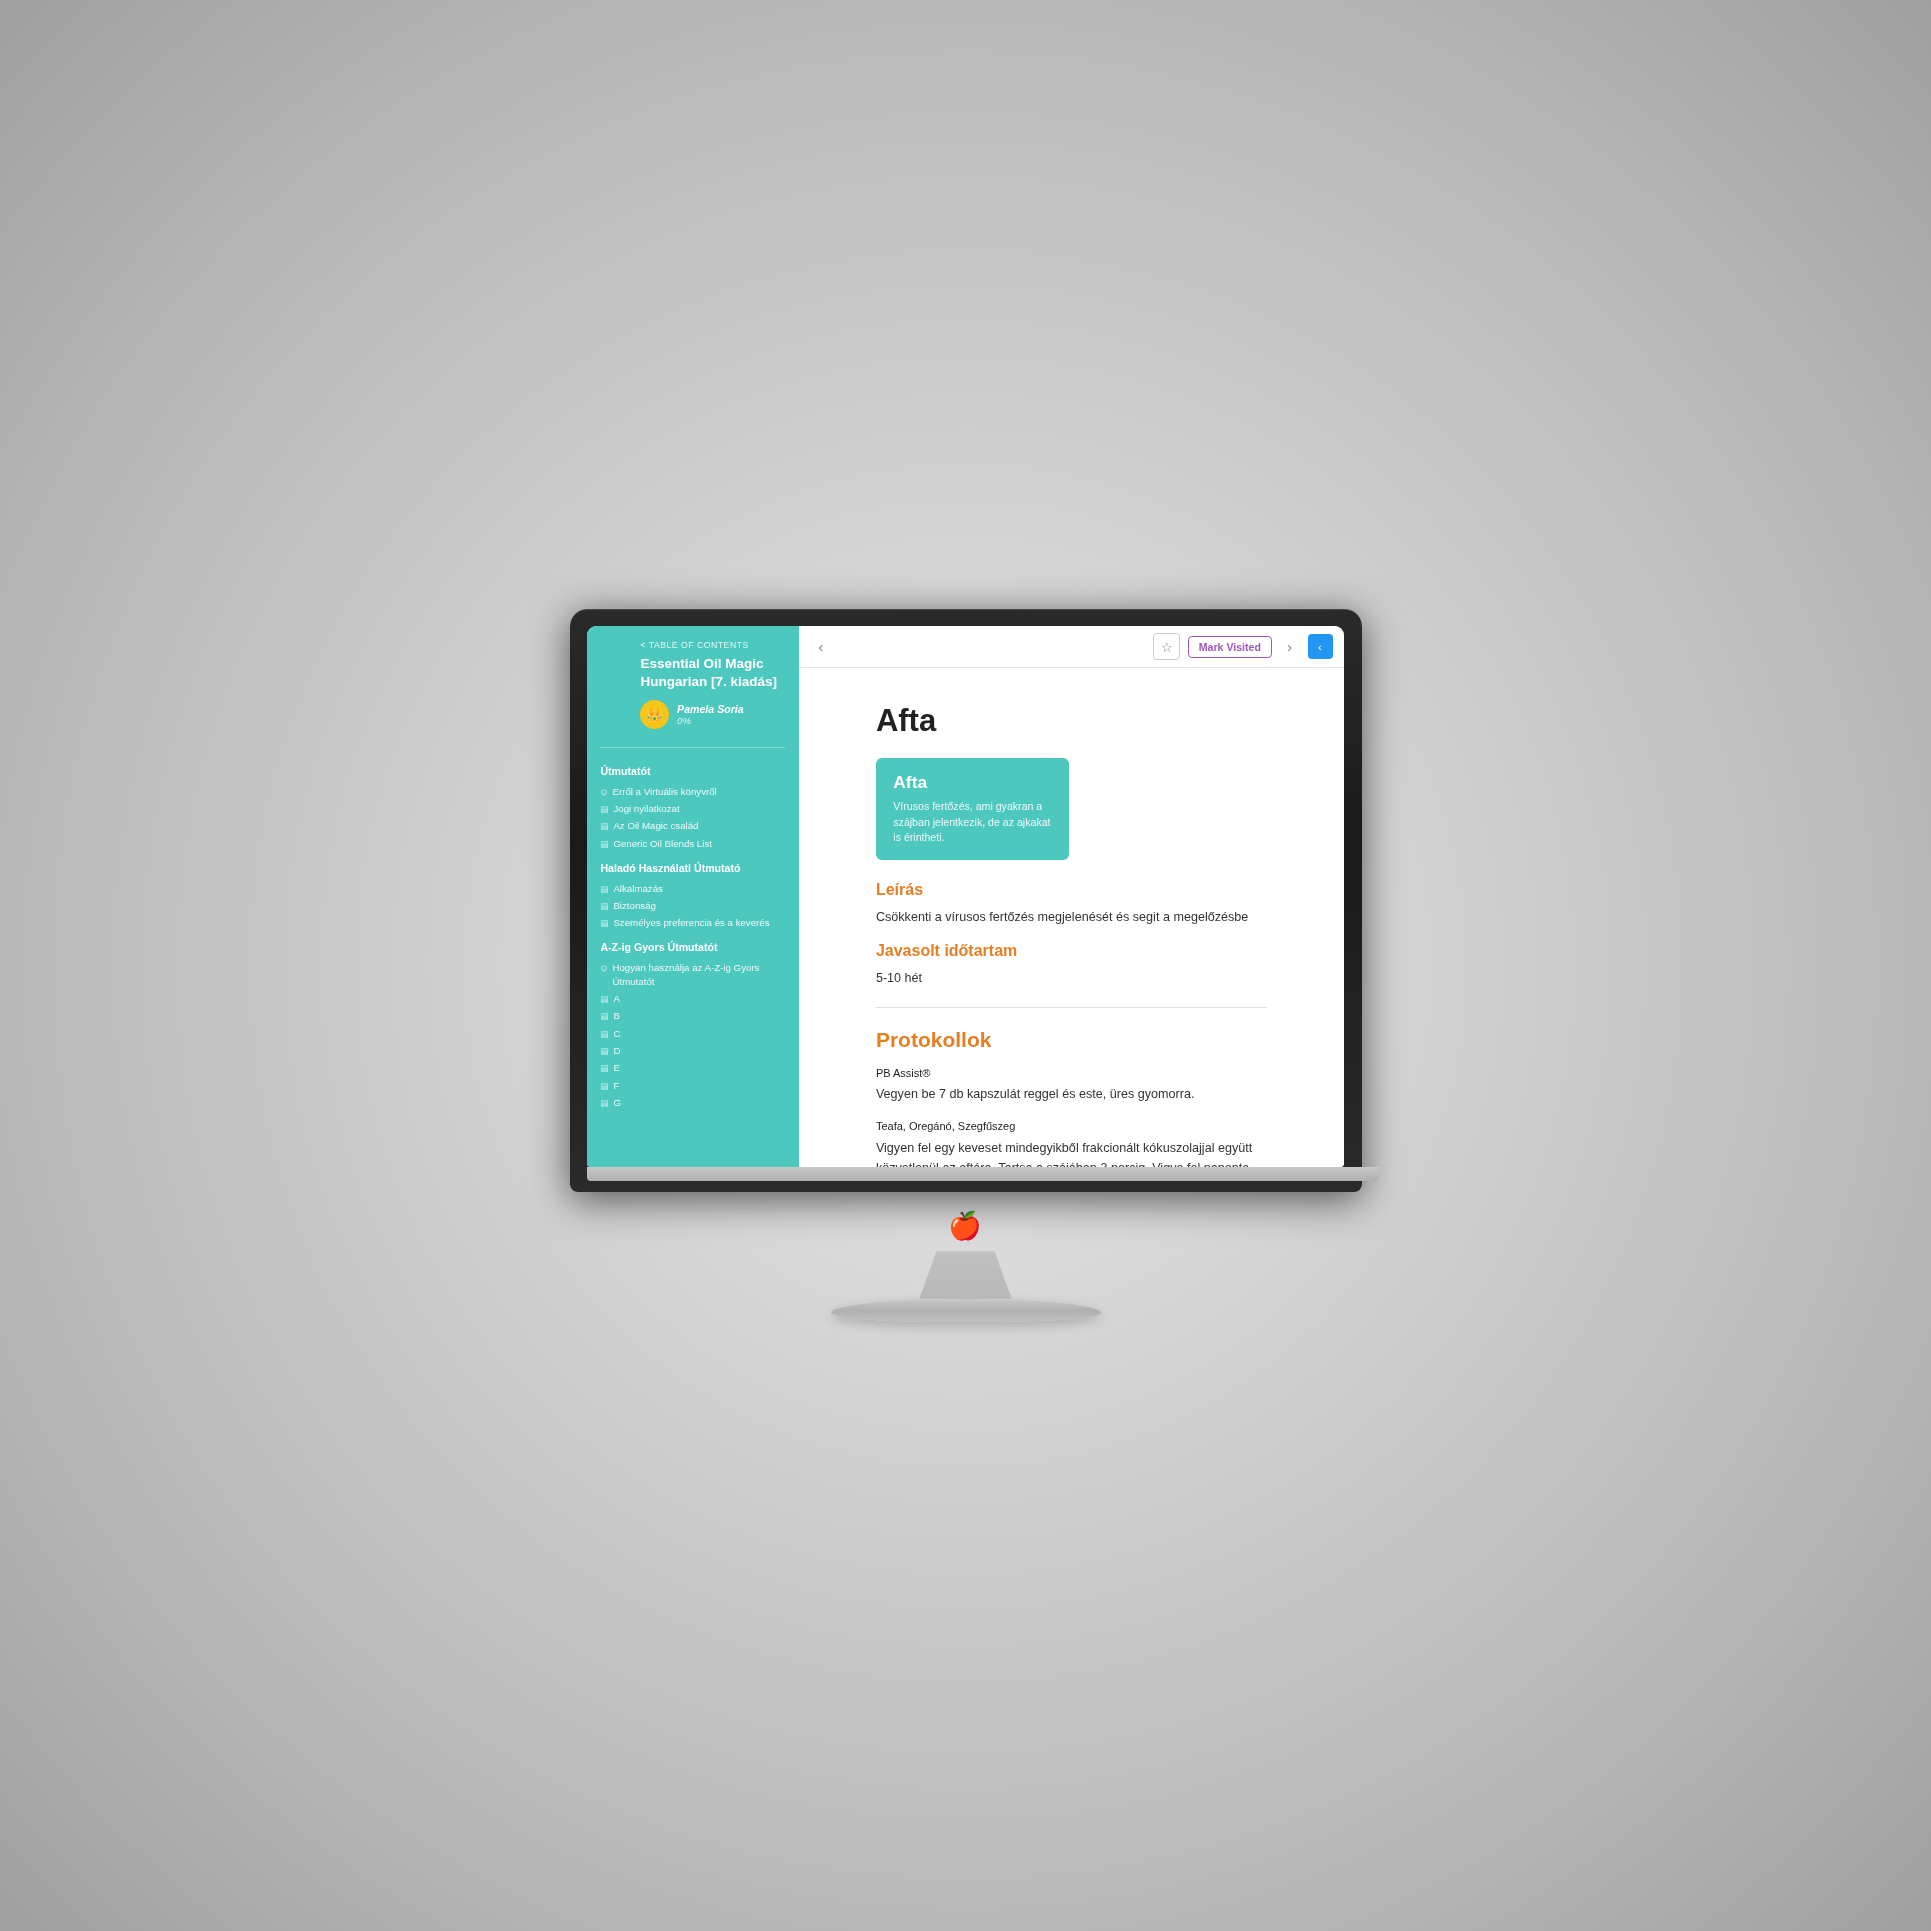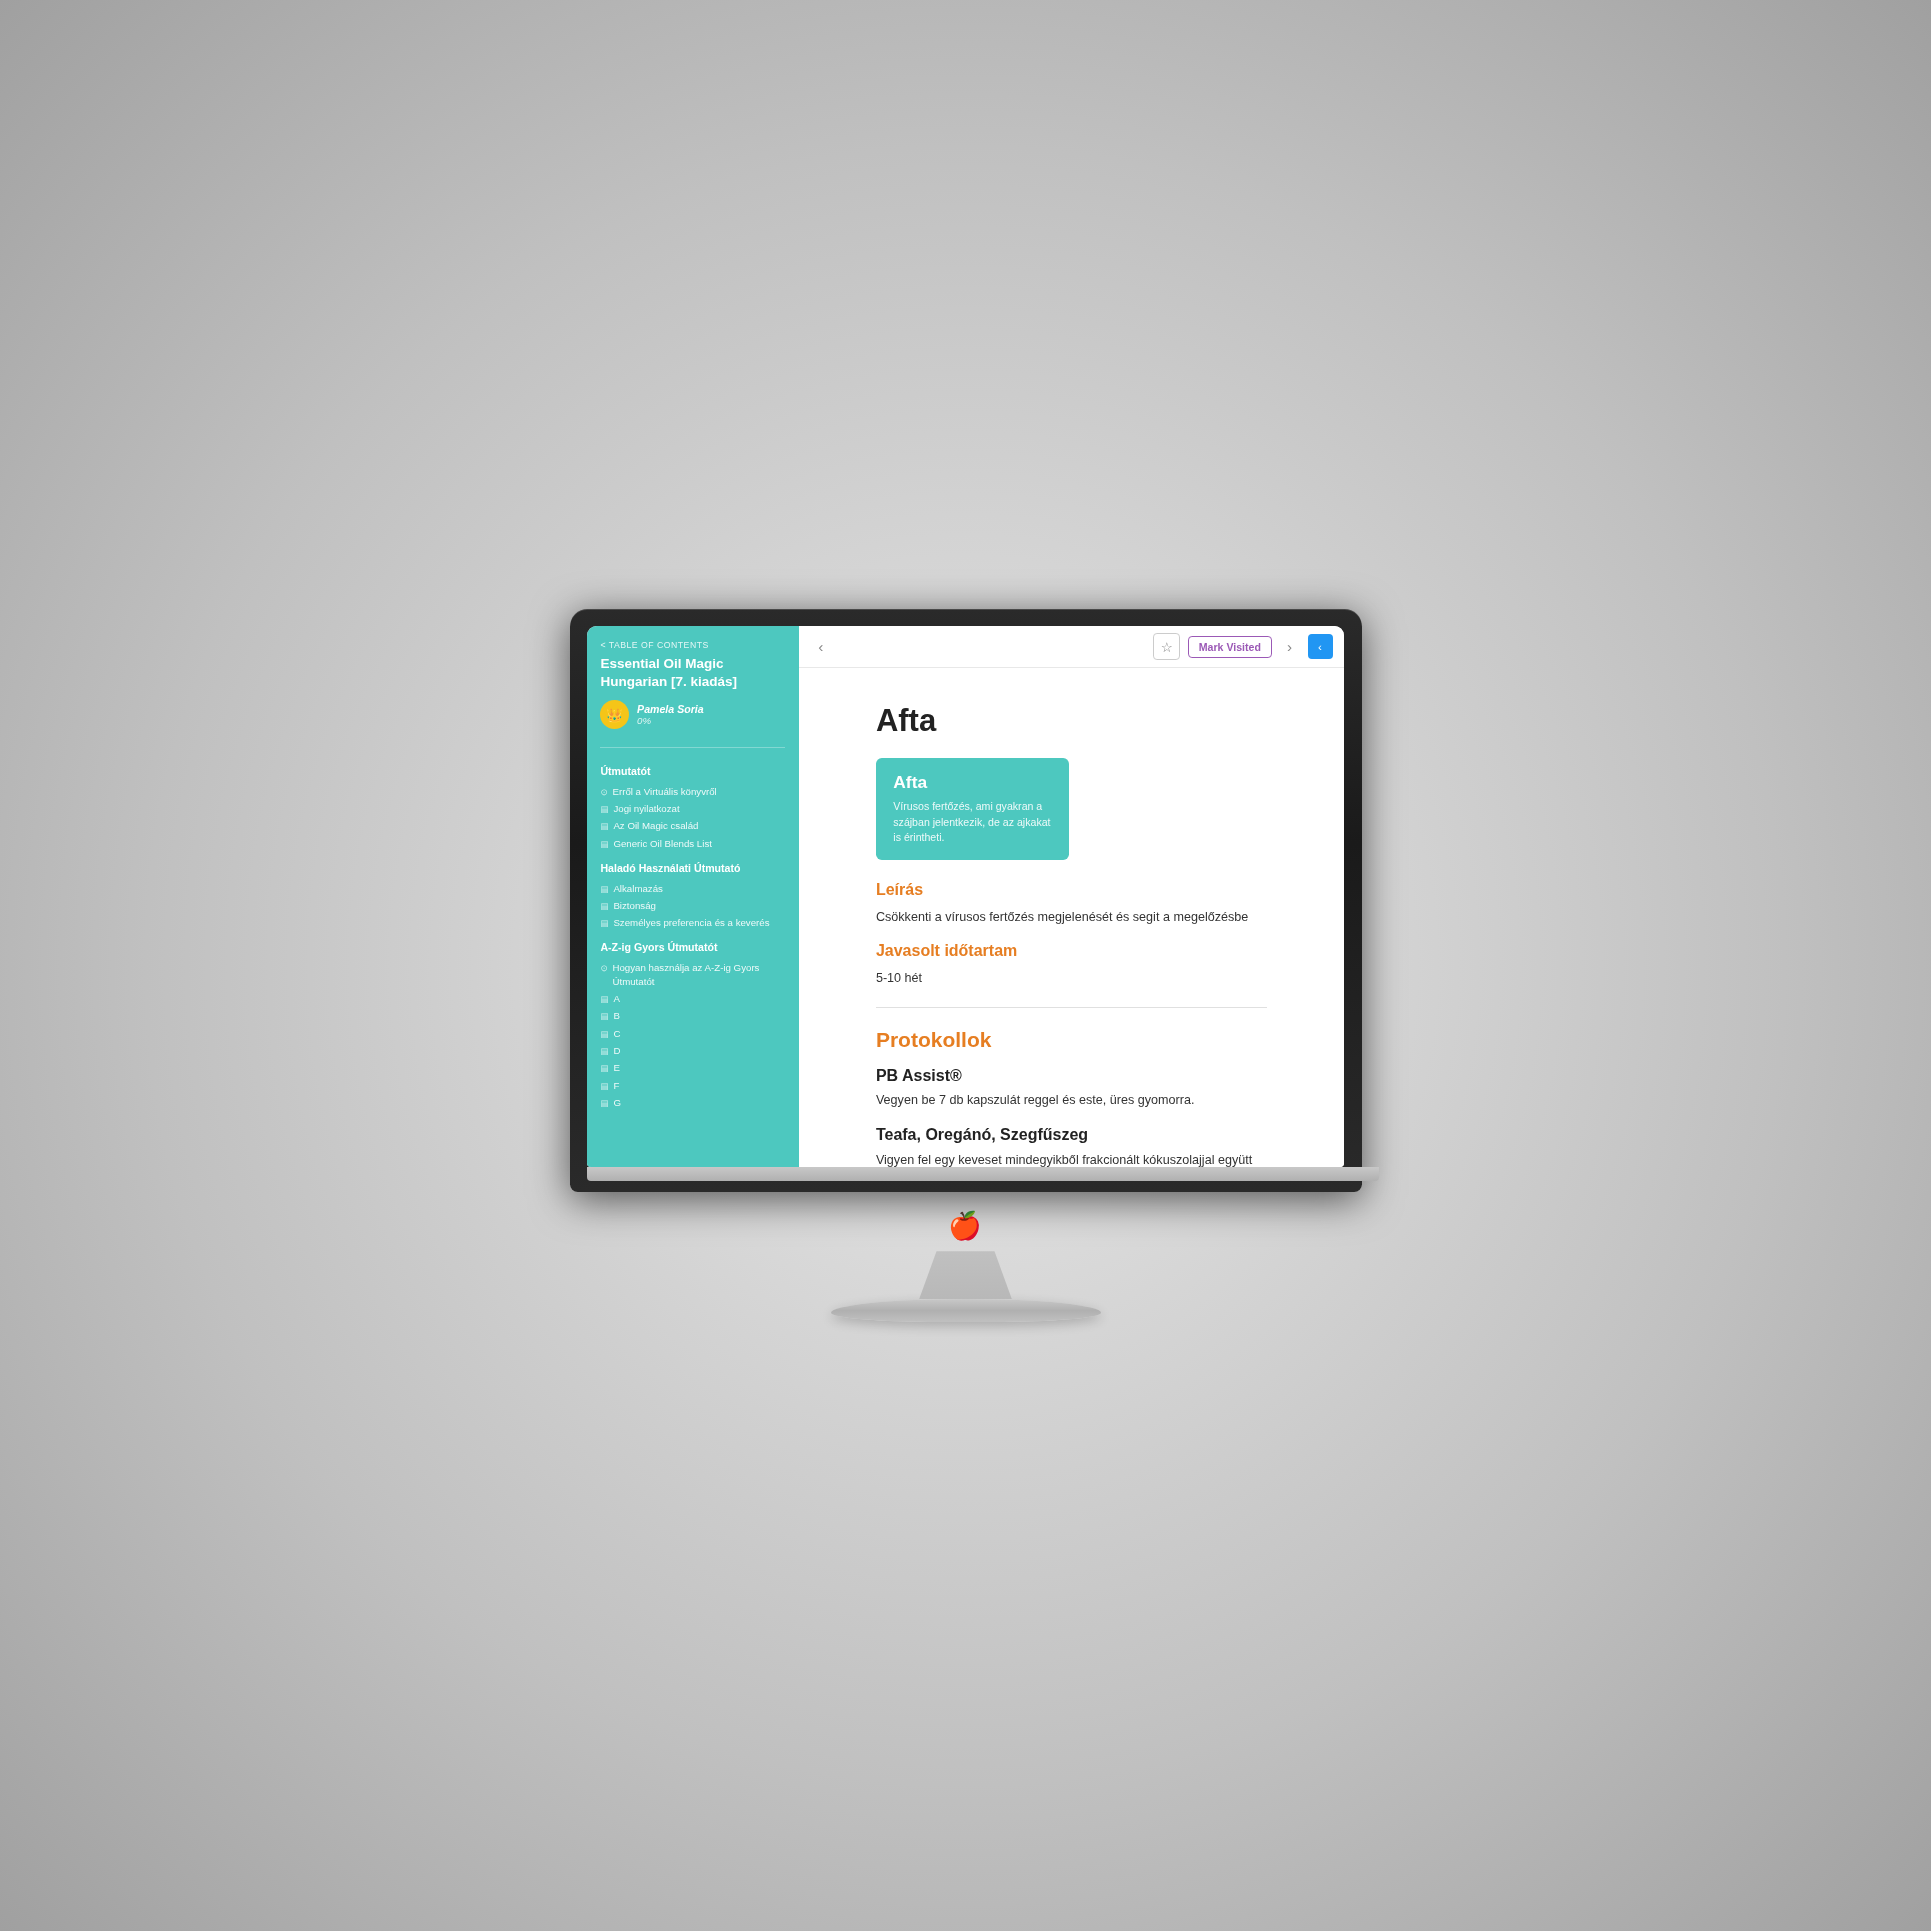--- a/index.html
+++ b/index.html
@@ -47,20 +47,21 @@
       min-width: 212px;
       background: #4dc8bf;
       display: flex;
       flex-direction: column;
       overflow-y: auto;
       font-size: 10.6px;
     }
 
     .sidebar-header {
       padding: 13.5px 13.5px 9.7px 13.5px;
+      margin-left: 40px;
     }
 
     .toc-label {
       font-size: 8.7px;
       color: rgba(255,255,255,0.85);
       letter-spacing: 0.5px;
       margin-bottom: 5.8px;
       display: flex;
       align-items: center;
       gap: 3.9px;
@@ -282,22 +283,22 @@
     }
 
     .protocols-title {
       font-size: 21px;
       font-weight: 700;
       color: #e67e22;
       margin-bottom: 15px;
     }
 
     .protocol-name {
-      font-size: 16px;
-      font-weight: 700;
+      font-size: 11px;
+      font-weight: 400;
       color: #222;
       margin-bottom: 5.8px;
     }
 
     .protocol-text {
       font-size: 12.6px;
       color: #333;
       margin-bottom: 15.4px;
       line-height: 1.6;
     }

